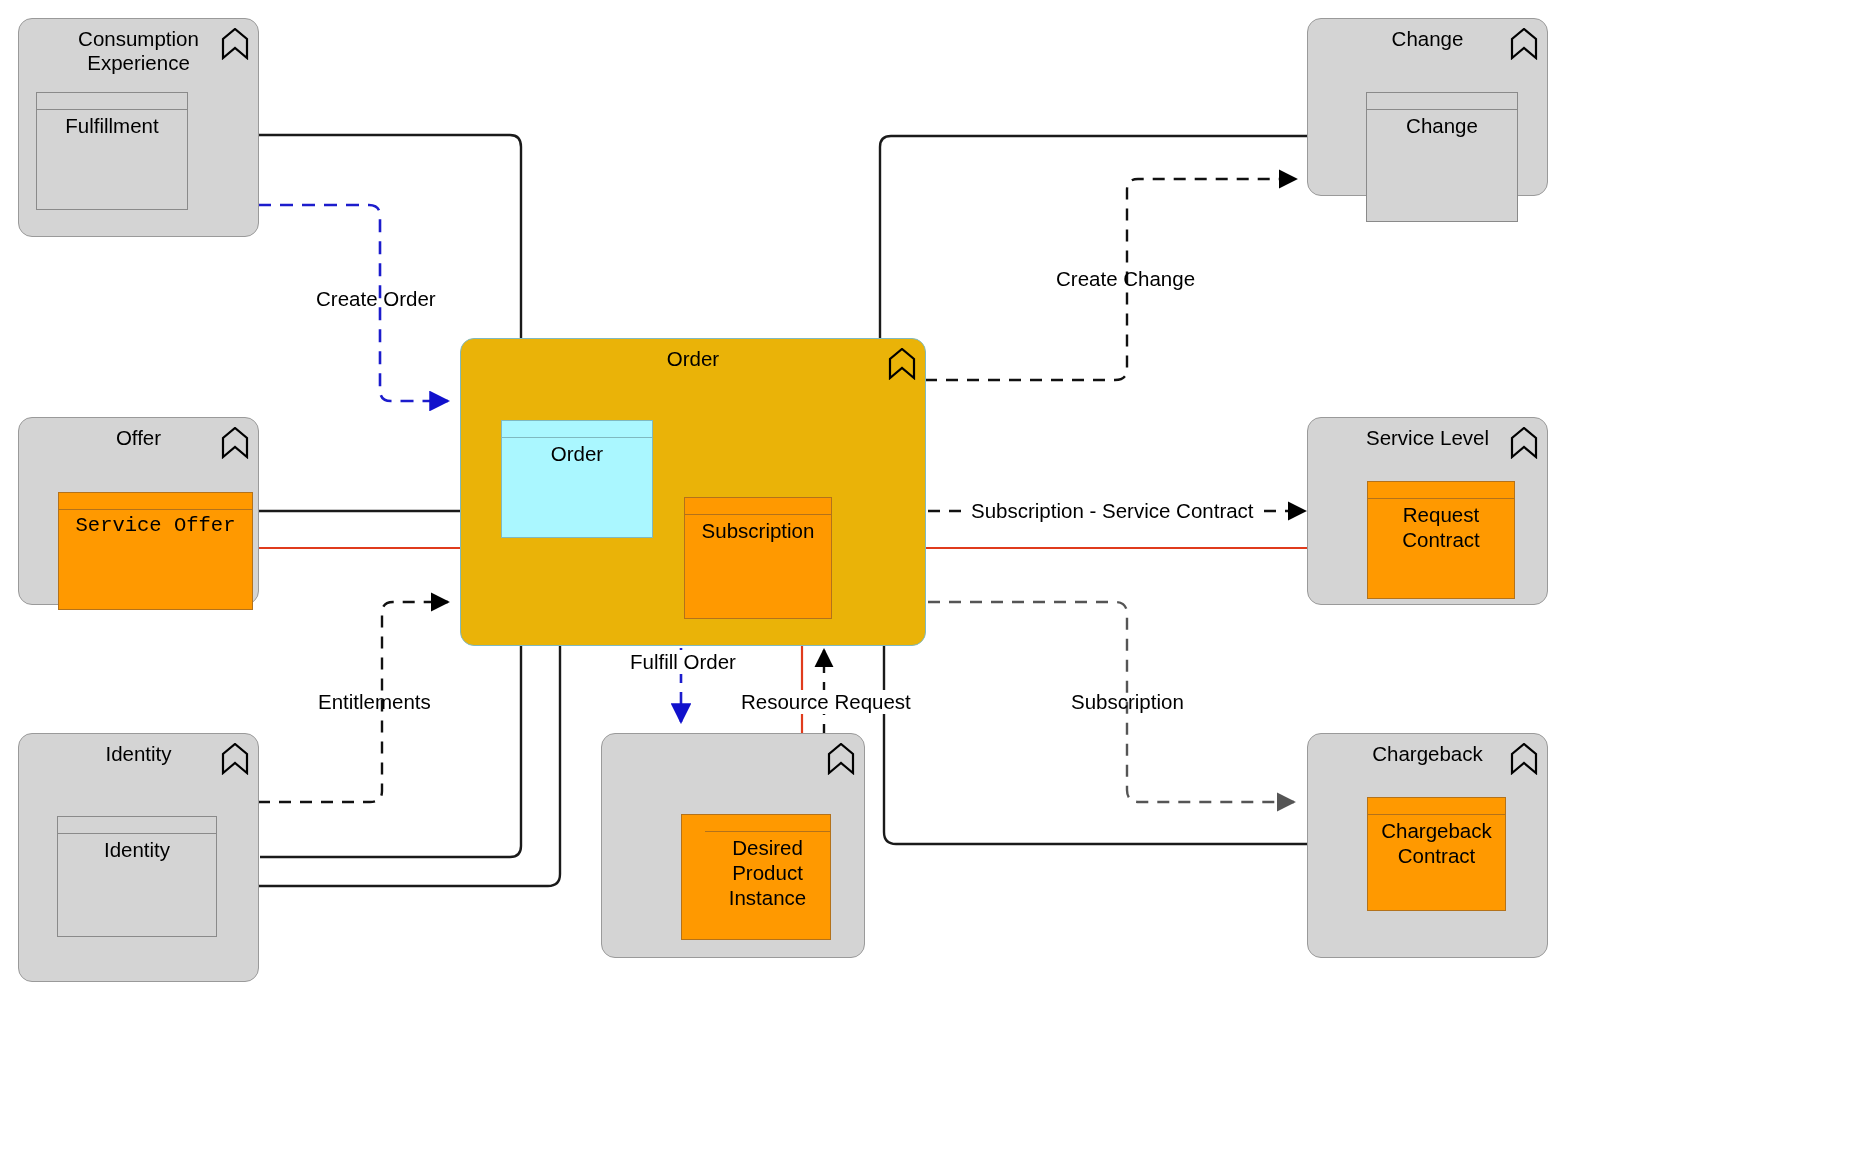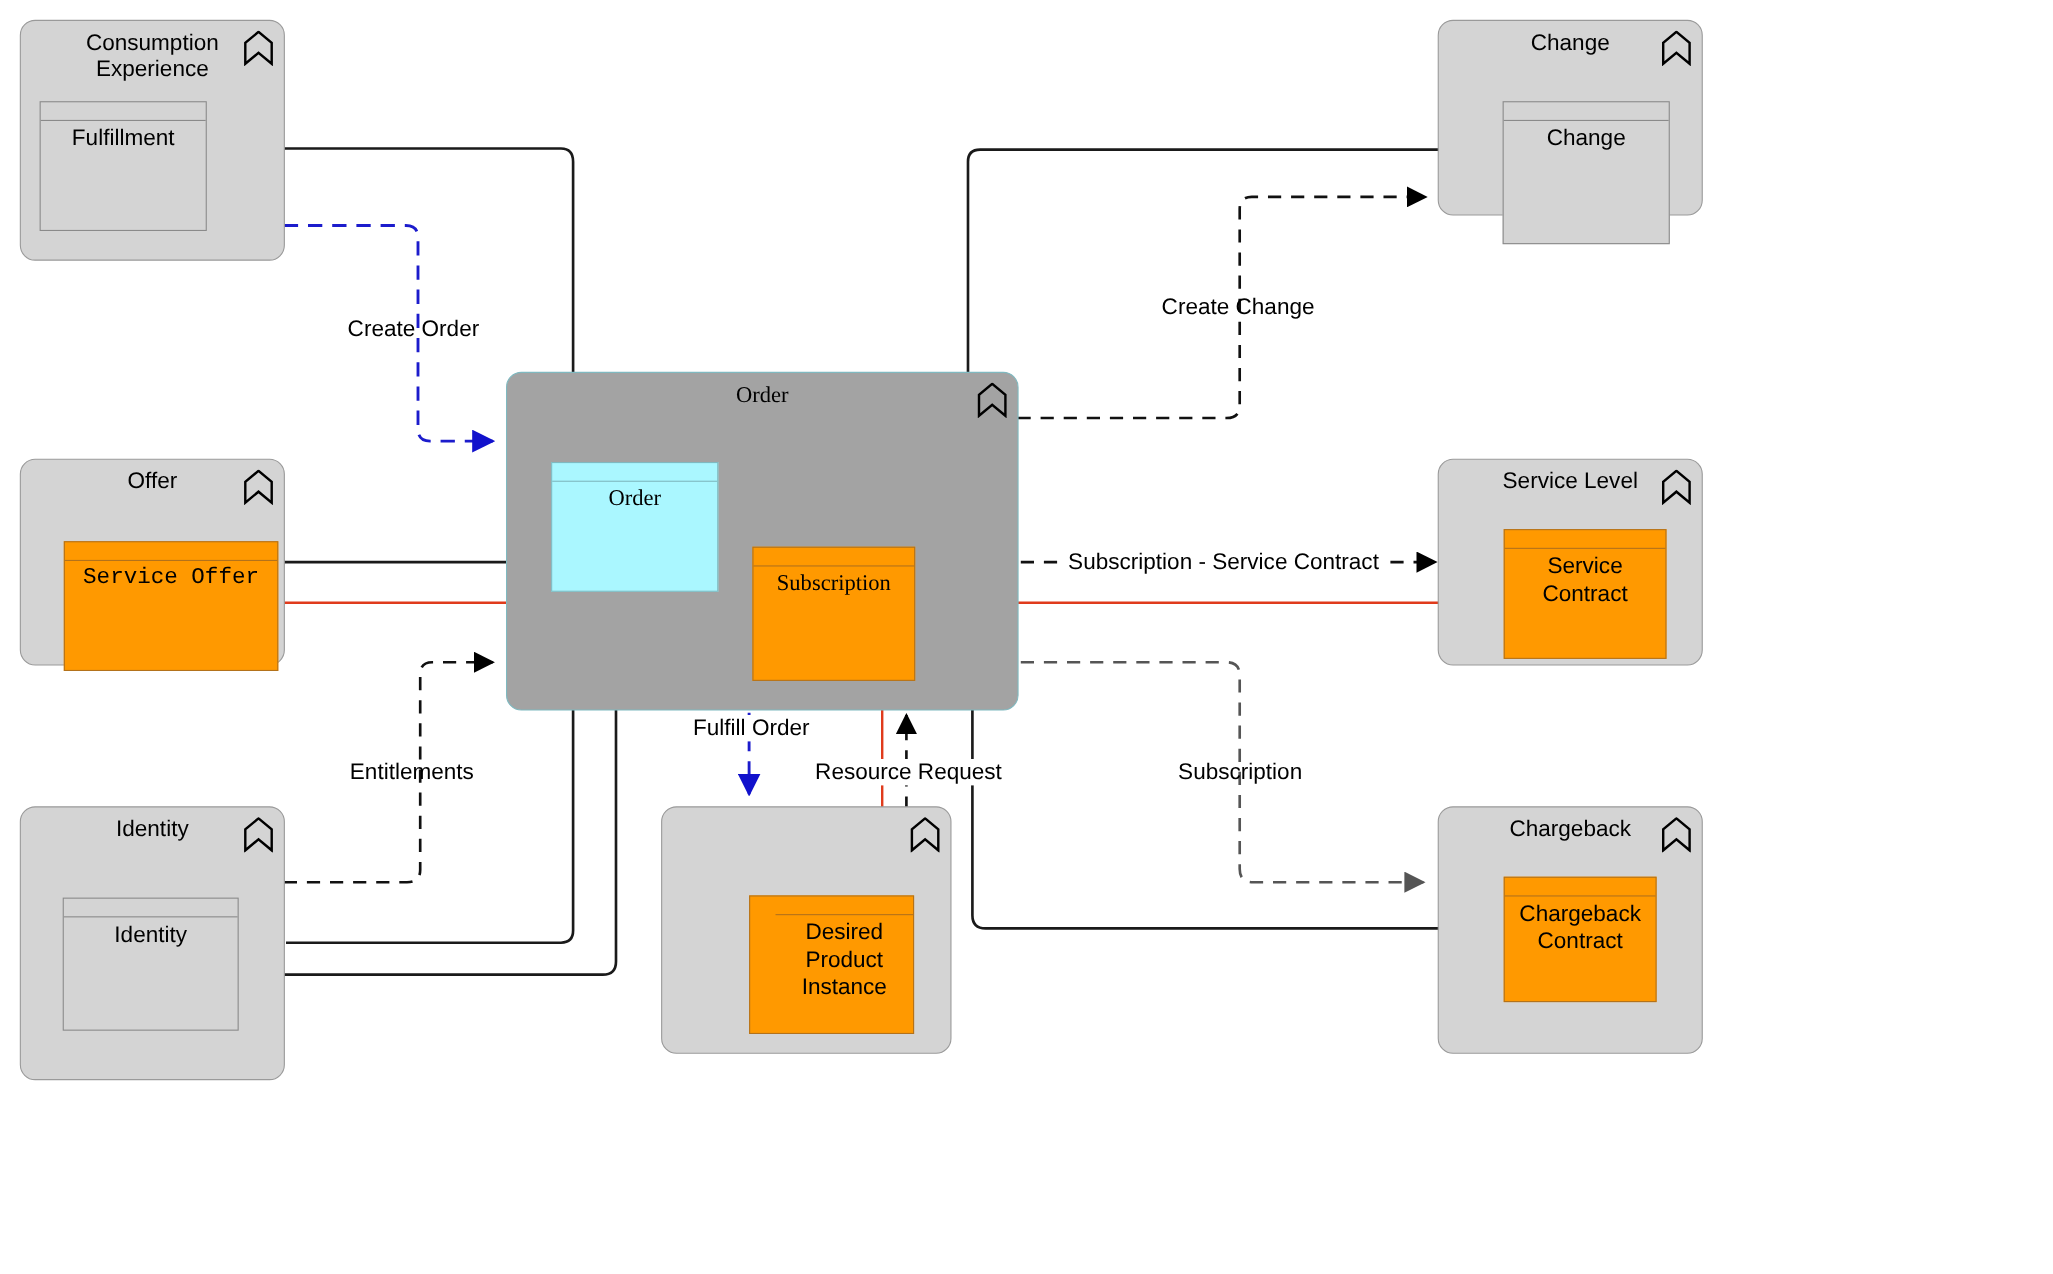--- a/index.html
+++ b/index.html
@@ -25,23 +25,22 @@
 
   
   .group {
     position: absolute;
     box-sizing: border-box;
     border: 1.6px solid #9a9a9a;
     border-radius: 14px;
     background: #d4d4d4;
   }
   .group.order-group {
-    background: #a3a3a3;
+    background: #eab308;
     border: 1.6px solid #7fb9c0;
-    font-family: Liberation Serif, serif;
   }
   .group-title {
     position: absolute;
     left: 0;
     right: 0;
     top: 8px;
     text-align: center;
     font-size: 20.5px;
     color: #000000;
     line-height: 24px;
@@ -205,21 +204,21 @@
     </div>
   </div>
 
   <div class="group" style="left:1307px; top:417px; width:241px; height:188px;">
     <div class="group-title">Service Level</div>
     <svg class="chev-icon" viewBox="0 0 28 32">
       <path d="M 2 30 L 2 11 L 14 1 L 26 11 L 26 30 L 14 20 Z" fill="none" stroke="#000" stroke-width="2.2" stroke-linejoin="miter"></path>
     </svg>
     <div class="elem orange" style="left:59px; top:63px; width:148px; height:118px;">
       <div class="bar"></div>
-      <div class="elabel">Service
+      <div class="elabel">Request
 Contract</div>
     </div>
   </div>
 
   <div class="group" style="left:18px; top:733px; width:241px; height:249px;">
     <div class="group-title">Identity</div>
     <svg class="chev-icon" viewBox="0 0 28 32">
       <path d="M 2 30 L 2 11 L 14 1 L 26 11 L 26 30 L 14 20 Z" fill="none" stroke="#000" stroke-width="2.2" stroke-linejoin="miter"></path>
     </svg>
     <div class="elem" style="left:38px; top:82px; width:160px; height:121px;">

